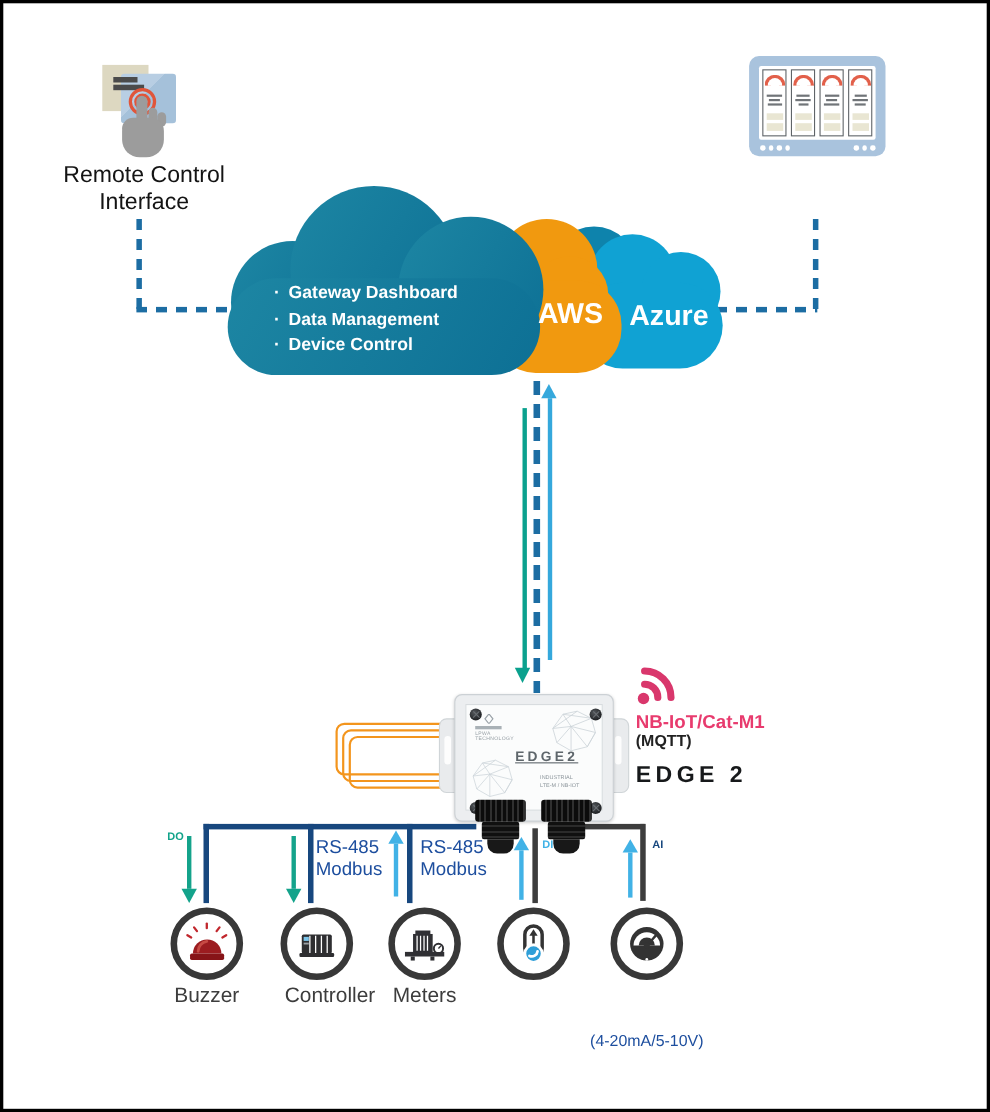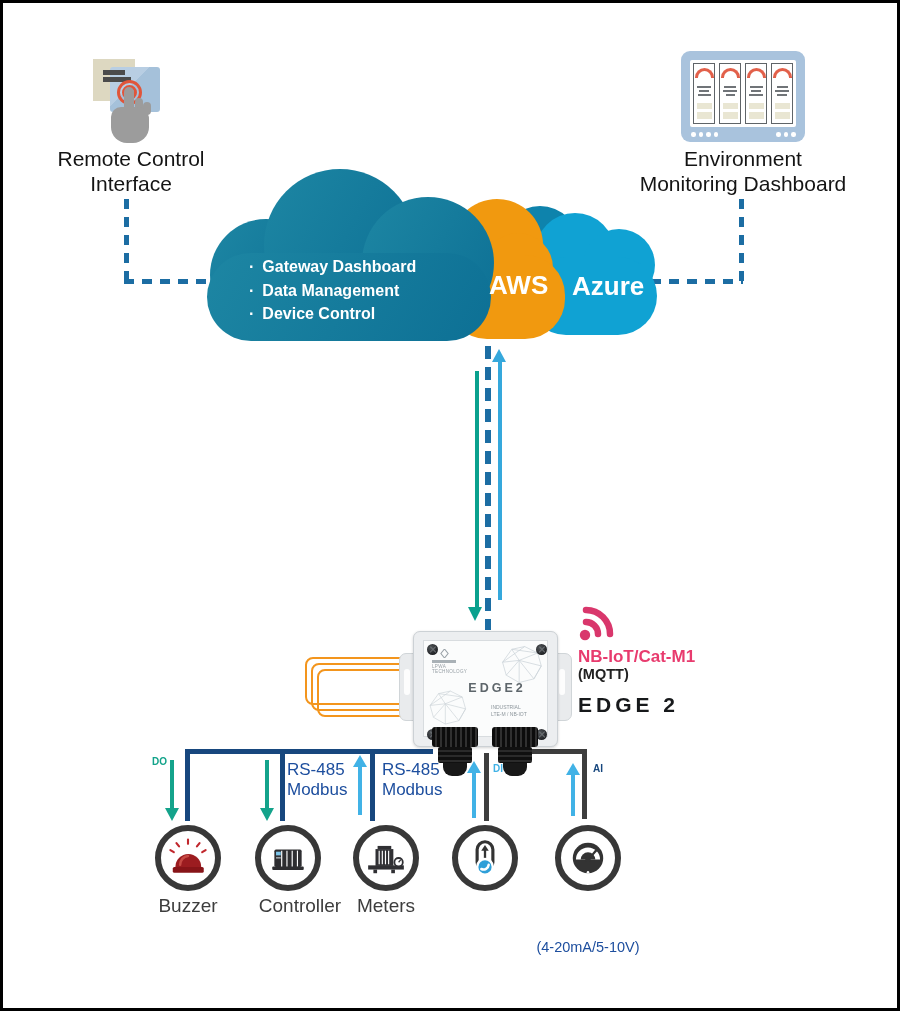--- a/index.html
+++ b/index.html
@@ -120,22 +120,20 @@
       </div>
     </div>
     <div class="db-dot" style="left:10px;top:81px;"></div>
     <div class="db-dot" style="left:17.5px;top:81px;"></div>
     <div class="db-dot" style="left:25px;top:81px;"></div>
     <div class="db-dot" style="left:32.5px;top:81px;"></div>
     <div class="db-dot" style="left:95px;top:81px;"></div>
     <div class="db-dot" style="left:102.5px;top:81px;"></div>
     <div class="db-dot" style="left:110px;top:81px;"></div>
   </div>
-  <div class="abs lbl preline" style="left:625px;top:143px;width:230px;">Environment
-Monitoring Dashboard</div>
 
   <div class="abs dashv" style="left:121px;top:196px;height:82px;"></div>
   <div class="abs dashh" style="left:121px;top:276px;width:210px;"></div>
   <div class="abs dashv" style="left:736px;top:196px;height:83px;"></div>
   <div class="abs dashh" style="left:648px;top:276px;width:92px;"></div>
 
   <div>
 
     <div class="cpart cloud-azdark" style="left:498px;top:203px;width:78px;height:78px;"></div>
 
@@ -202,21 +200,21 @@
     <div class="screw" style="left:424px;top:641px;"></div>
     <div class="screw" style="left:533px;top:641px;"></div>
     <div class="screw" style="left:424px;top:726px;"></div>
     <div class="screw" style="left:533px;top:726px;"></div>
 
     <svg class="abs" style="left:437px;top:646px;" width="9" height="9" viewBox="0 0 10 10">
       <path d="M5 0 L9 5 L5 10 L1 5 Z" fill="none" stroke="#9aa2a8" stroke-width="1.2"></path>
     </svg>
     <div class="abs" style="left:429px;top:657px;width:24px;height:2.5px;background:#a9b1b6;"></div>
     <div class="abs" style="left:429px;top:661px;font-size:4.6px;color:#99a1a7;letter-spacing:.3px;">LPWA TECHNOLOGY</div>
-    <div class="abs" style="left:420px;top:678px;width:148px;text-align:center;font-size:12.5px;font-weight:600;letter-spacing:3px;color:#5e666b;">EDGE2</div>
+    <div class="abs" style="left:420px;top:678px;width:148px;text-align:center;font-size:12.5px;font-weight:600;letter-spacing:3px;color:#5e666b;text-decoration:underline;">EDGE2</div>
     <div class="abs preline" style="left:488px;top:701px;width:52px;font-size:5px;line-height:6.5px;color:#8d969c;">INDUSTRIAL
 LTE-M / NB-IOT</div>
 
     <div class="gl-nut" style="left:429px;top:724px;width:46px;"></div>
     <div class="gl-mid" style="left:435px;top:744px;width:34px;"></div>
     <div class="gl-tip" style="left:440px;top:760px;width:24px;"></div>
     <div class="gl-nut" style="left:489px;top:724px;width:46px;"></div>
     <div class="gl-mid" style="left:495px;top:744px;width:34px;"></div>
     <div class="gl-tip" style="left:500px;top:760px;width:24px;"></div>
   </div>

